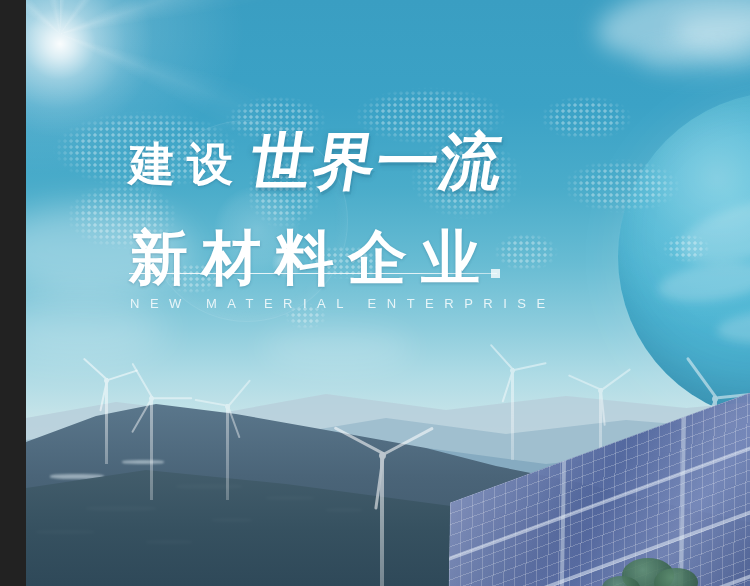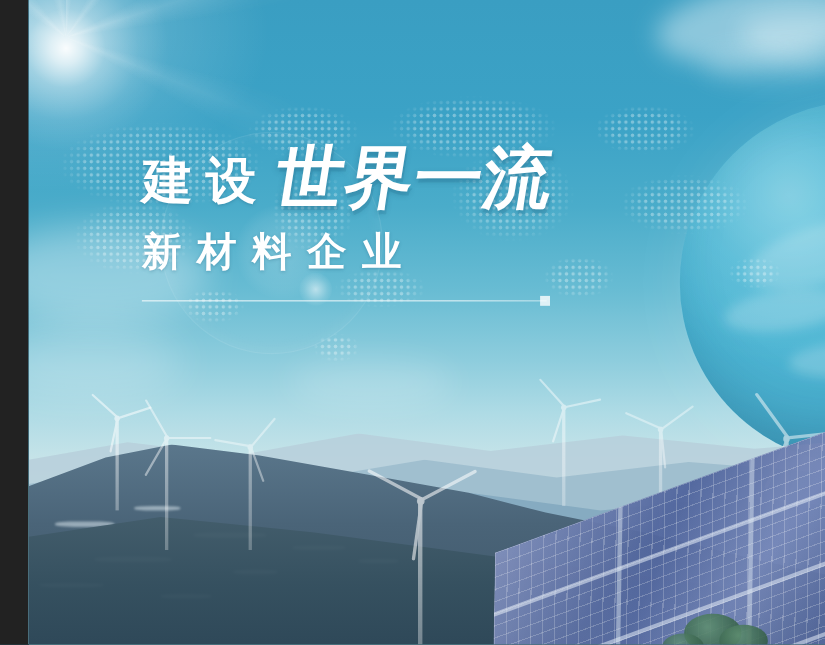--- a/index.html
+++ b/index.html
@@ -158,22 +158,22 @@
   }
   .h-accent{
     font-size:62px;font-weight:900;color:#ffffff;letter-spacing:1px;
     line-height:.92;
     transform:skewX(-9deg);
     margin-left:6px;margin-bottom:-3px;
     text-shadow:2px 3px 0 rgba(40,120,150,.22), 0 2px 6px rgba(20,80,110,.30);
     font-family:"DejaVu Sans","Liberation Sans",sans-serif;
   }
   #headline2{
-    position:absolute;left:103px;top:212px;
-    font-size:36px;font-weight:700;color:#ffffff;letter-spacing:14px;
+    position:absolute;left:103px;top:228px;
+    font-size:59px;font-weight:700;color:#ffffff;letter-spacing:14px;
     line-height:1;text-shadow:0 1px 3px rgba(30,90,120,.32);
     font-family:"DejaVu Sans","Liberation Sans",sans-serif;
   }
   #divider{
     position:absolute;left:103px;top:273px;width:368px;height:1px;
     background:linear-gradient(to right, rgba(255,255,255,.85) 0%, rgba(255,255,255,.80) 78%, rgba(255,255,255,.55) 100%);
   }
   #divider-cap{
     position:absolute;left:465px;top:269px;width:9px;height:9px;
     background:rgba(255,255,255,.78);
@@ -303,15 +303,16 @@
     <div id="headline-row">
       <span class="h-normal">建设</span>
       <span class="h-accent">世界一流</span>
     </div>
 
     <div id="headline2">新材料企业</div>
 
     <div id="divider"></div>
     <div id="divider-cap"></div>
 
+    <div id="subtitle">NEW MATERIAL ENTERPRISE</div>
   </div>
 
 </div>
 
 </body></html>

